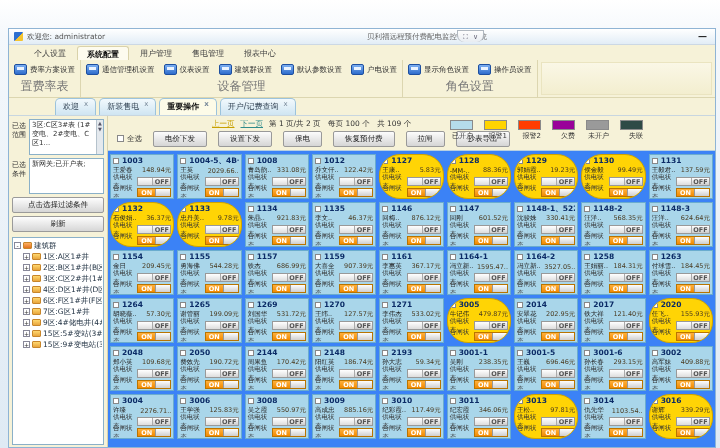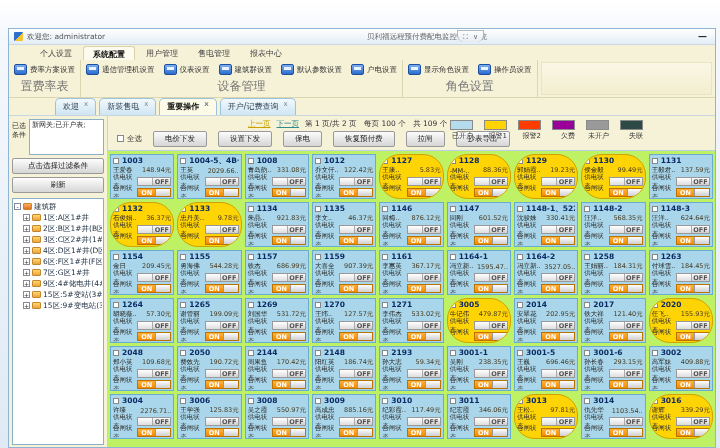--- a/index.html
+++ b/index.html
@@ -13,21 +13,21 @@
   .titlebar { height:16px; background:linear-gradient(#ffffff,#e2edf6); border-bottom:1px solid #ccd8e4;
               display:flex; align-items:center; padding:0 5px; gap:4px; position:relative; font-size:7.5px; color:#555; }
   .appicon { width:9px; height:9px; background:linear-gradient(135deg,#2d6fd0 55%,#f4c430 55%); border-radius:1px; flex:0 0 auto; }
   .apptitle { position:absolute; left:358px; top:3px; font-size:7.5px; color:#666; }
   .winpill { position:absolute; left:448px; top:1px; border:1px solid #b0b8c0; border-bottom:none; border-radius:0 0 7px 7px;
              background:linear-gradient(#fdfdfd,#e8edf2); padding:0 5px; font-size:7px; color:#667; display:flex; gap:5px; height:12px; align-items:center; }
   .winpill span { line-height:10px; }
   .minbtn { position:absolute; right:8px; top:2px; font-weight:bold; color:#222; font-size:9px; }
 
   
-  .menubar { height:15px; display:flex; gap:2px; padding:1px 22px 0; background:#f6f2d8; }
+  .menubar { height:15px; display:flex; gap:2px; padding:1px 16px 0; background:#f6f2d8; }
   .menu-item { font-size:8px; color:#444; padding:2px 9px 1px; border-radius:3px 3px 0 0; }
   .menu-item.active { font-weight:bold; color:#111; background:#fdfbee; border:1px solid #d9d2aa; border-bottom:none; }
 
   
   .ribbon { height:38px; background:#f6f2d8; border-bottom:1px solid #dcd6b0; display:flex; }
   .rgroup { border-right:1px solid #dcd6b0; display:flex; flex-direction:column; padding:2px 5px 0; }
   .rbuttons { flex:1; display:flex; align-items:center; gap:9px; }
   .rbtn { display:flex; align-items:center; gap:3px; font-size:7.5px; color:#333; white-space:nowrap; }
   .ricon { width:13px; height:11px; background:linear-gradient(#7db0f2,#2e6ccc); border:1px solid #1d4fa0; border-radius:2px; position:relative; flex:0 0 auto; }
   .ricon::after { content:""; position:absolute; left:2px; right:2px; top:2px; bottom:4px; background:#eaf3ff; }
@@ -54,32 +54,32 @@
   .tnode { display:flex; align-items:center; gap:2px; height:11px; white-space:nowrap; overflow:hidden; }
   .tnode.child { padding-left:9px; }
   .exp { width:7px; height:7px; border:1px solid #889; background:#fff; font-size:6px; line-height:5px; text-align:center; color:#333; flex:0 0 auto; }
   .fold { width:9px; height:7px; background:linear-gradient(#ffd870,#e8a53c); border:1px solid #c8862a; border-radius:1px; flex:0 0 auto; }
   .fold.root { background:linear-gradient(#ffb060,#e07020); }
 
   .main { flex:1; display:flex; flex-direction:column; background:#f6f2d8; min-width:0; }
   .controlband { height:34px; position:relative; padding:2px 4px 0; }
   .pagerow { display:flex; gap:6px; align-items:center; font-size:7.5px; height:12px; padding-left:100px; color:#333; }
   .plink { text-decoration:underline; }
-  .plink.prev { color:#c8a000;margin-left:36px; }
+  .plink.prev { color:#c8a000; }
   .plink.next { color:#2e8b8b; }
   .btnrow { display:flex; gap:11px; align-items:center; height:17px; padding-left:5px; }
   .selall { display:flex; align-items:center; gap:3px; font-size:7.5px; color:#333; }
   .cb { width:7px; height:7px; background:#fff; border:1px solid #888; flex:0 0 auto; }
   .tbtn { background:linear-gradient(#fcfcfc,#d5d5d5); border:1px solid #999; border-radius:2px; font-size:7.5px; color:#222; padding:2px 11px; }
   .legend { position:absolute; right:72px; top:4px; display:flex; gap:11px; }
   .litem { display:flex; flex-direction:column; align-items:flex-end; gap:1px; }
   .lbox { width:23px; height:10px; border:1px solid #8a8a8a; }
   .llabel { font-size:7px; color:#333; }
 
-  .cardsarea { flex:1; background:#bef264; border-top:1px solid #b8d0e0; padding:3px 2px 0; min-height:0; }
+  .cardsarea { flex:1; background:#3b82f6; border-top:1px solid #b8d0e0; padding:3px 2px 0; min-height:0; }
   .grid { display:grid; grid-template-columns:repeat(9,1fr); gap:3px; }
   .card { height:45px; border:1px solid #6aaccf; background:#a9d6ea; overflow:hidden; }
   .card.warn { background:#ffd405; border-color:#cfa300;border-radius:21px; }
   .chead { display:flex; align-items:center; gap:3px; padding:1px 2px 0; height:10px; }
   .cbox { width:6px; height:6px; background:#fff; border:1px solid #888; flex:0 0 auto; }
   .room { font-weight:bold; color:#0b2b66; font-size:7.5px; white-space:nowrap; overflow:hidden; }
   .crow { display:flex; justify-content:space-between; align-items:center; padding:0 2px; height:11px; font-size:6.5px; }
   .cname { color:#222; white-space:nowrap; overflow:hidden; max-width:33px; }
   .cbal { color:#4a3b20; white-space:nowrap; }
   .slabel { color:#333; }
@@ -182,20 +182,27 @@
       <div class="tab">
         <span>开户/记费查询</span>
         <span class="x">x</span>
       </div>
     </div>
 
   <div class="content">
 
     <div class="sidebar">
       <div class="frow">
+        <span class="flabel">已选范围</span>
+        <div class="listbox">
+          <span>3区:C区3#表 (1#变电、2#变电、C区1...</span>
+          <span class="scr">▲<br>▼</span>
+        </div>
+      </div>
+      <div class="frow">
         <span class="flabel">已选条件</span>
         <div class="listbox">
           <span>新网关;已开户表;</span>
         </div>
       </div>
       <div class="sbtn">点击选择过滤条件</div>
       <div class="sbtn">刷新</div>
       <div class="treebox">
         <div class="tnode">
           <span class="exp">-</span>

